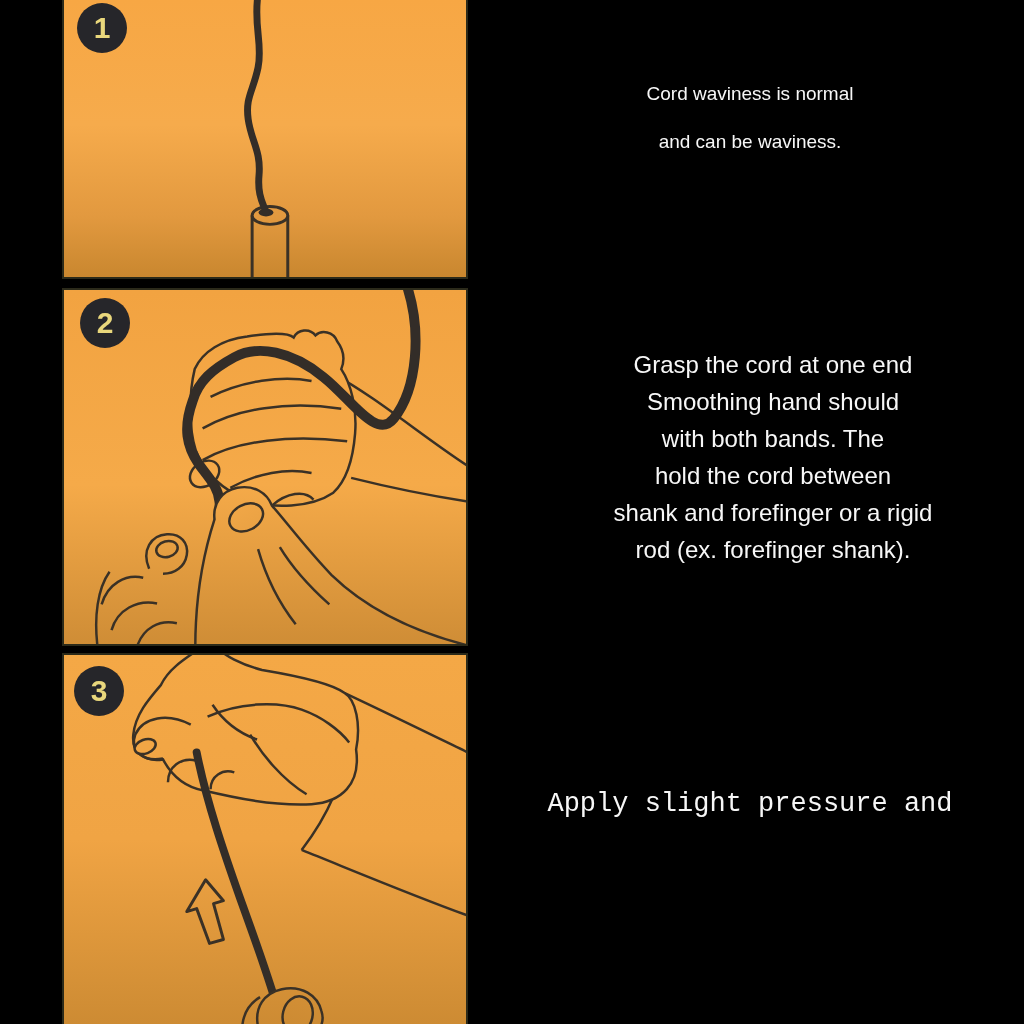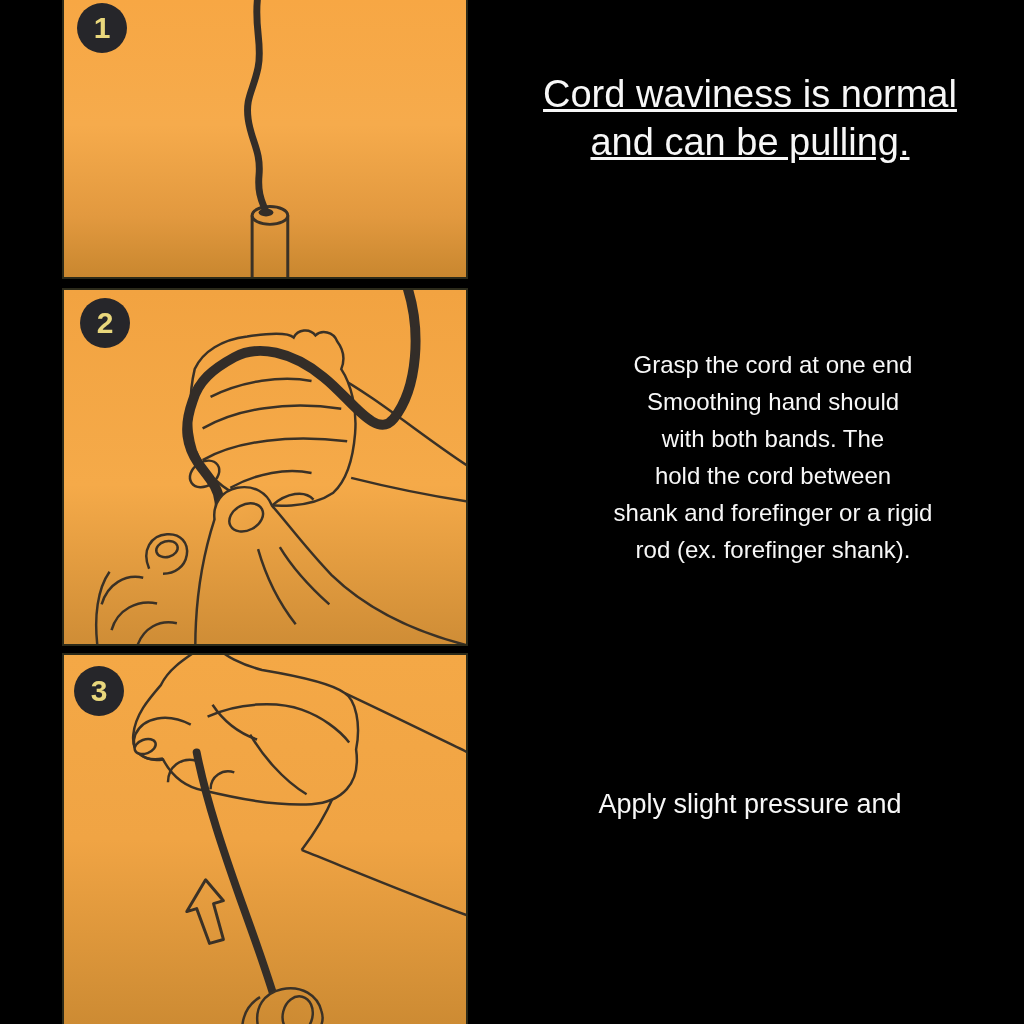--- a/index.html
+++ b/index.html
@@ -33,23 +33,23 @@
     line-height:1;
   }
   .badge-1{left:13px;top:3px;}
   .badge-2{left:16px;top:8px;}
   .badge-3{left:10px;top:11px;}
   .caption{
     position:absolute;
     color:#f7f7f7;
     text-align:center;
   }
-  .caption-1{left:495px;top:70px;width:510px;font-size:38px;line-height:48px;text-decoration:underline;}
+  .caption-1{left:495px;top:70px;width:510px;font-size:19px;line-height:48px;}
   .caption-2{left:506px;top:346px;width:534px;font-size:24px;line-height:37px;}
-  .caption-3{left:483px;top:786px;width:534px;font-size:27px;line-height:37px;}
+  .caption-3{left:483px;top:786px;width:534px;font-size:27px;line-height:37px;font-family:Liberation Mono, monospace;}
 </style>
 </head>
 <body>
 
 <div class="stage">
 
   <section class="panel panel-1">
     <svg viewBox="0 0 406 279" preserveAspectRatio="none">
       <defs>
         <linearGradient id="g1" x1="0" y1="0" x2="0" y2="279" gradientUnits="userSpaceOnUse">
@@ -167,21 +167,21 @@
         <path d="M180,374 C181,360 188,350 198,344" fill="none"></path>
       </g>
     </svg>
     <div class="badge badge-3">
       <span>3</span>
     </div>
   </section>
 
   <div class="caption caption-1">
     <div>Cord waviness is normal</div>
-    <div>and can be pulling.</div>
+    <div>and can be waviness.</div>
   </div>
 
   <div class="caption caption-2">
     <div>Grasp the cord at one end</div>
     <div>Smoothing hand should</div>
     <div>with both bands. The</div>
     <div>hold the cord between</div>
     <div>shank and forefinger or a rigid</div>
     <div>rod (ex. forefinger shank).</div>
   </div>

